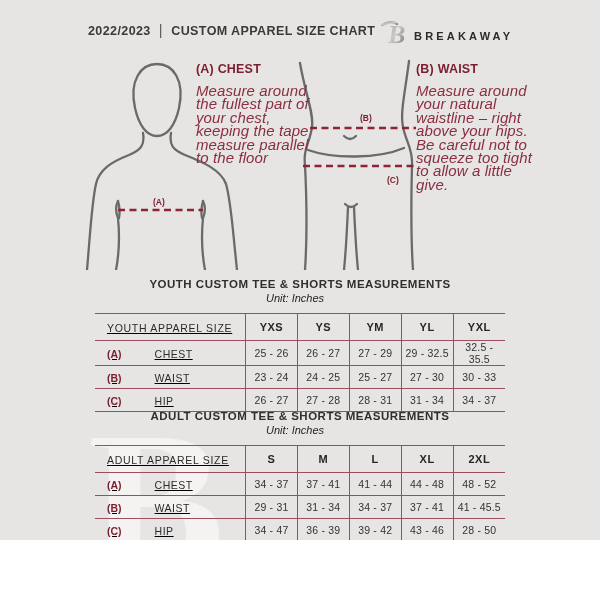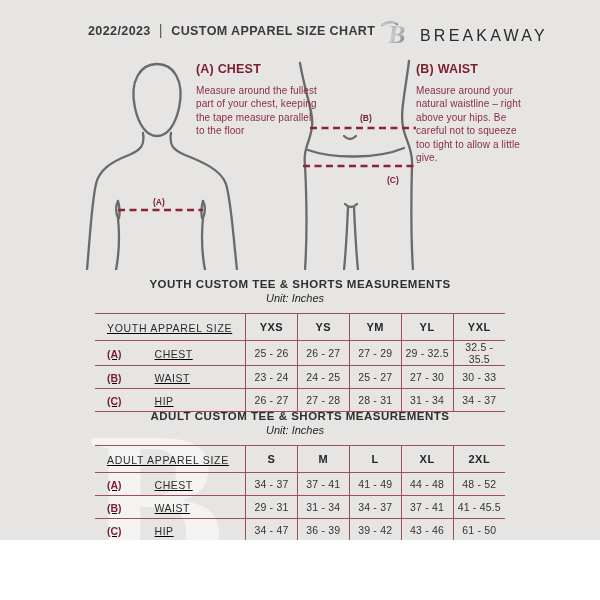--- a/index.html
+++ b/index.html
@@ -11,28 +11,28 @@
   }
   
   .header-row{
     position:absolute;left:88px;top:22px;display:flex;align-items:center;gap:9px;
     font-size:13.5px;font-weight:bold;color:#3a3a3a;letter-spacing:.4px;
     transform:scaleX(.93);transform-origin:left center;white-space:nowrap;
   }
   .header-row .divider{font-weight:normal;color:#4a4a4a;font-size:14px;}
   .brand{position:absolute;left:379px;top:17px;display:flex;align-items:center;}
   .brand-name{
-    margin-left:9px;font-size:16px;font-weight:normal;color:#2a2a2a;
+    margin-left:3px;font-size:11px;font-weight:bold;color:#2a2a2a;
     letter-spacing:3.2px;white-space:nowrap;padding-top:6px;
   }
   
   .measure-block{position:absolute;}
   .measure-label{font-size:12.5px;font-weight:bold;color:#7a1e2e;letter-spacing:.2px;margin:0 0 8px 0;}
   .measure-body{
-    font-size:10px;color:#8a2e40;line-height:13.4px;margin:0;
+    font-size:15px;font-style:italic;color:#8a2e40;line-height:13.4px;margin:0;
     white-space:pre-line;letter-spacing:.1px;
   }
   .block-chest{left:196px;top:62px;width:122px;}
   .block-waist{left:416px;top:62px;width:116px;}
   .block-hips{left:416px;top:166px;width:122px;}
   
   .figure{position:absolute;}
   .figure-torso{left:85px;top:58px;}
   .figure-hips{left:283px;top:55px;}
   
@@ -196,39 +196,39 @@
               <td class="size-col size-header">S</td>
               <td class="size-col size-header">M</td>
               <td class="size-col size-header">L</td>
               <td class="size-col size-header">XL</td>
               <td class="size-col size-header">2XL</td>
             </tr>
             <tr class="datarow">
               <td class="label-col"><span class="marker">(A)</span><span class="row-name">CHEST</span></td>
               <td class="size-col val">34 - 37</td>
               <td class="size-col val">37 - 41</td>
-              <td class="size-col val">41 - 49</td>
+              <td class="size-col val">41 - 44</td>
               <td class="size-col val">44 - 48</td>
               <td class="size-col val">48 - 52</td>
             </tr>
             <tr class="datarow">
               <td class="label-col"><span class="marker">(B)</span><span class="row-name">WAIST</span></td>
               <td class="size-col val">29 - 31</td>
               <td class="size-col val">31 - 34</td>
               <td class="size-col val">34 - 37</td>
               <td class="size-col val">37 - 41</td>
               <td class="size-col val">41 - 45.5</td>
             </tr>
             <tr class="datarow">
               <td class="label-col"><span class="marker">(C)</span><span class="row-name">HIP</span></td>
               <td class="size-col val">34 - 47</td>
               <td class="size-col val">36 - 39</td>
               <td class="size-col val">39 - 42</td>
               <td class="size-col val">43 - 46</td>
-              <td class="size-col val">61 - 50</td>
+              <td class="size-col val">28 - 50</td>
             </tr>
           </tbody>
         </table>
       </div>
   </div>
 
   <div class="footer-bar"></div>
 
 </div>
 

